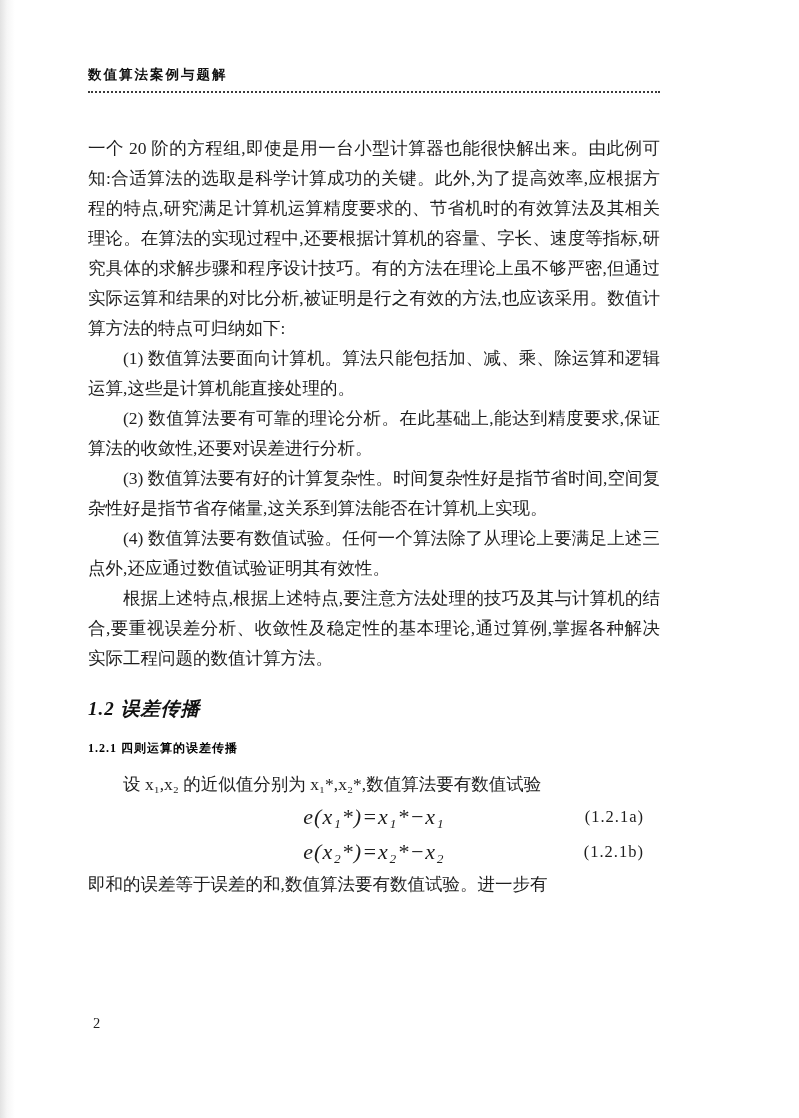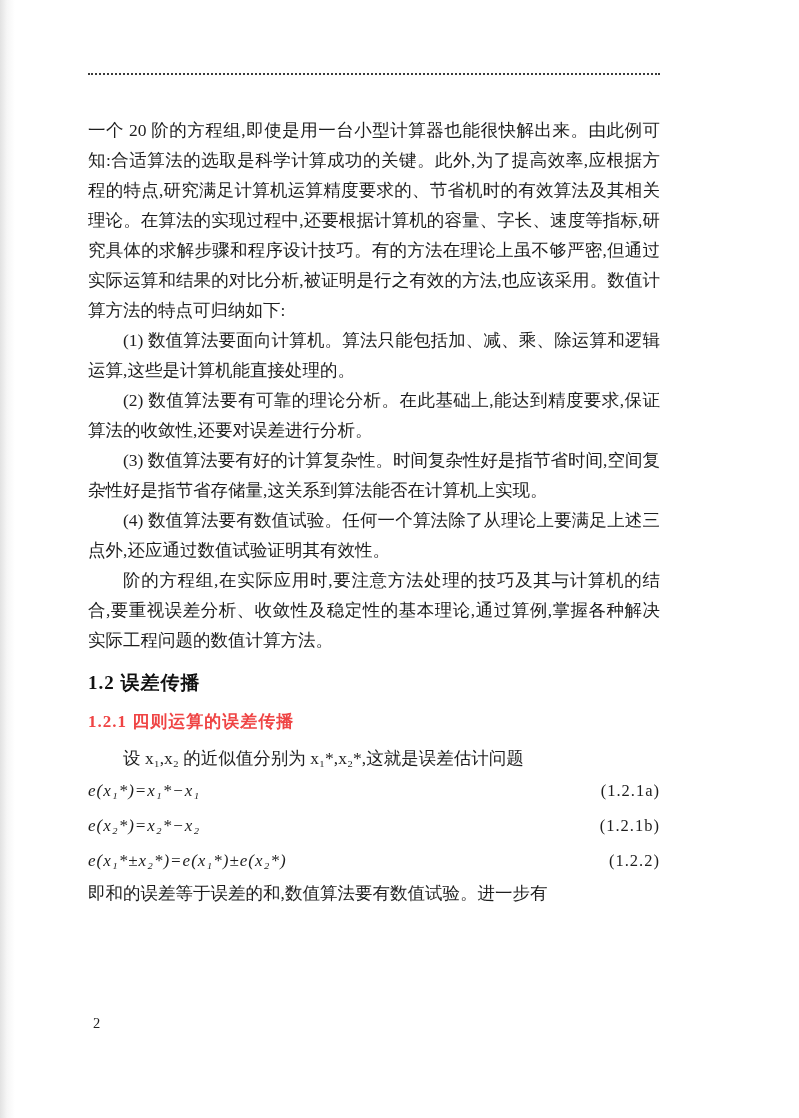--- a/index.html
+++ b/index.html
@@ -43,98 +43,96 @@
     line-height:30px;
     text-align:justify;
     text-justify:inter-ideograph;
   }
   .para{margin:0;}
   .indent{text-indent:2em;}
   .sec-heading{
     font-size:19px;
     font-weight:bold;
     letter-spacing:1px;
-    margin:13px 0 9px 0;
+    margin:21px 0 9px 0;
     color:#111;
+    font-style:italic;
   }
   .subsec-heading{
-    font-size:17px;
+    font-size:12px;
     font-weight:bold;
     letter-spacing:1px;
     margin:8px 0 6px 0;
-    color:#ef4444;
+    color:#000000;
   }
   .eq-row{
     position:relative;
     height:35px;
     line-height:35px;
   }
   .eq-formula{
-    text-align:left;
+    text-align:center;
     font-style:italic;
-    font-size:17px;
+    font-size:22px;
     letter-spacing:1px;
   }
   .eq-tag{
     position:absolute;
-    right:0;top:0;
+    right:16px;top:0;
     font-style:normal;
     font-size:16.5px;
     letter-spacing:1px;
   }
   .page-number{
     position:absolute;
     left:93px;top:1015px;
     font-size:14.5px;
     color:#222;
   }
 </style>
 </head>
 <body>
 
 <div class="page">
   <div class="gutter-shadow"></div>
 
   <div class="content">
 
+    <div class="running-head">数值算法案例与题解</div>
     <div class="dotted-rule"></div>
 
     <div class="bodytext">
 
       <p class="para">一个 20 阶的方程组,即使是用一台小型计算器也能很快解出来。由此例可知:合适算法的选取是科学计算成功的关键。此外,为了提高效率,应根据方程的特点,研究满足计算机运算精度要求的、节省机时的有效算法及其相关理论。在算法的实现过程中,还要根据计算机的容量、字长、速度等指标,研究具体的求解步骤和程序设计技巧。有的方法在理论上虽不够严密,但通过实际运算和结果的对比分析,被证明是行之有效的方法,也应该采用。数值计算方法的特点可归纳如下:</p>
 
       <p class="para indent">(1) 数值算法要面向计算机。算法只能包括加、减、乘、除运算和逻辑运算,这些是计算机能直接处理的。</p>
       <p class="para indent">(2) 数值算法要有可靠的理论分析。在此基础上,能达到精度要求,保证算法的收敛性,还要对误差进行分析。</p>
       <p class="para indent">(3) 数值算法要有好的计算复杂性。时间复杂性好是指节省时间,空间复杂性好是指节省存储量,这关系到算法能否在计算机上实现。</p>
       <p class="para indent">(4) 数值算法要有数值试验。任何一个算法除了从理论上要满足上述三点外,还应通过数值试验证明其有效性。</p>
 
-      <p class="para indent">阶的方程组,在实际应用时,要注意方法处理的技巧及其与计算机的结合,要重视误差分析、收敛性及稳定性的基本理论,通过算例,掌握各种解决实际工程问题的数值计算方法。</p>
+      <p class="para indent">根据上述特点,根据上述特点,要注意方法处理的技巧及其与计算机的结合,要重视误差分析、收敛性及稳定性的基本理论,通过算例,掌握各种解决实际工程问题的数值计算方法。</p>
 
       <div class="sec-heading">1.2 误差传播</div>
 
 
       <div class="subsec-heading">1.2.1 四则运算的误差传播</div>
 
-      <p class="para indent">设 x₁,x₂ 的近似值分别为 x₁*,x₂*,这就是误差估计问题</p>
+      <p class="para indent">设 x₁,x₂ 的近似值分别为 x₁*,x₂*,数值算法要有数值试验</p>
 
       <div class="eq-row">
         <div class="eq-formula">e(x₁*)=x₁*−x₁</div>
         <div class="eq-tag">(1.2.1a)</div>
       </div>
 
       <div class="eq-row">
         <div class="eq-formula">e(x₂*)=x₂*−x₂</div>
         <div class="eq-tag">(1.2.1b)</div>
       </div>
 
 
-      <div class="eq-row">
-        <div class="eq-formula">e(x₁*±x₂*)=e(x₁*)±e(x₂*)</div>
-        <div class="eq-tag">(1.2.2)</div>
-      </div>
 
       <p class="para">即和的误差等于误差的和,数值算法要有数值试验。进一步有</p>
 
 
     </div>
   </div>
 
   <div class="page-number">2</div>
 </div>
 

